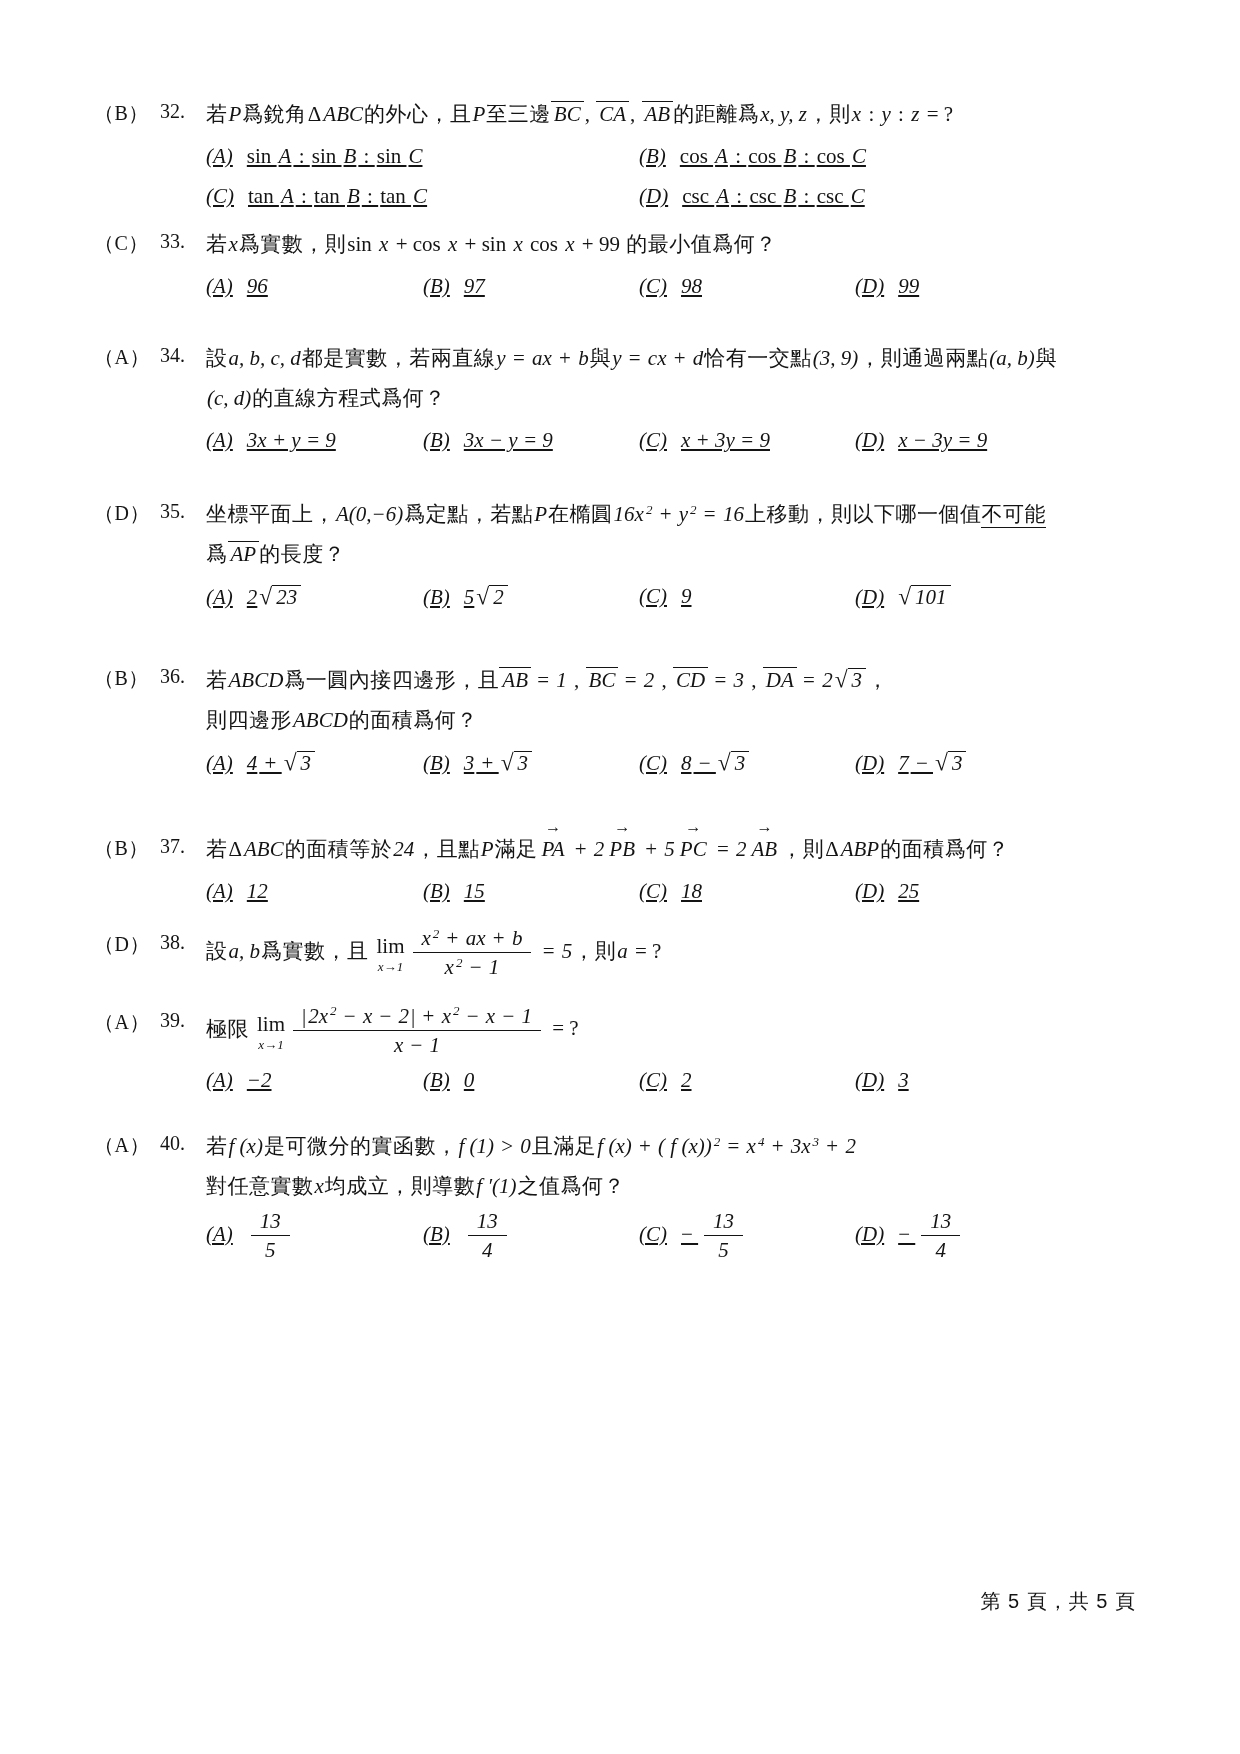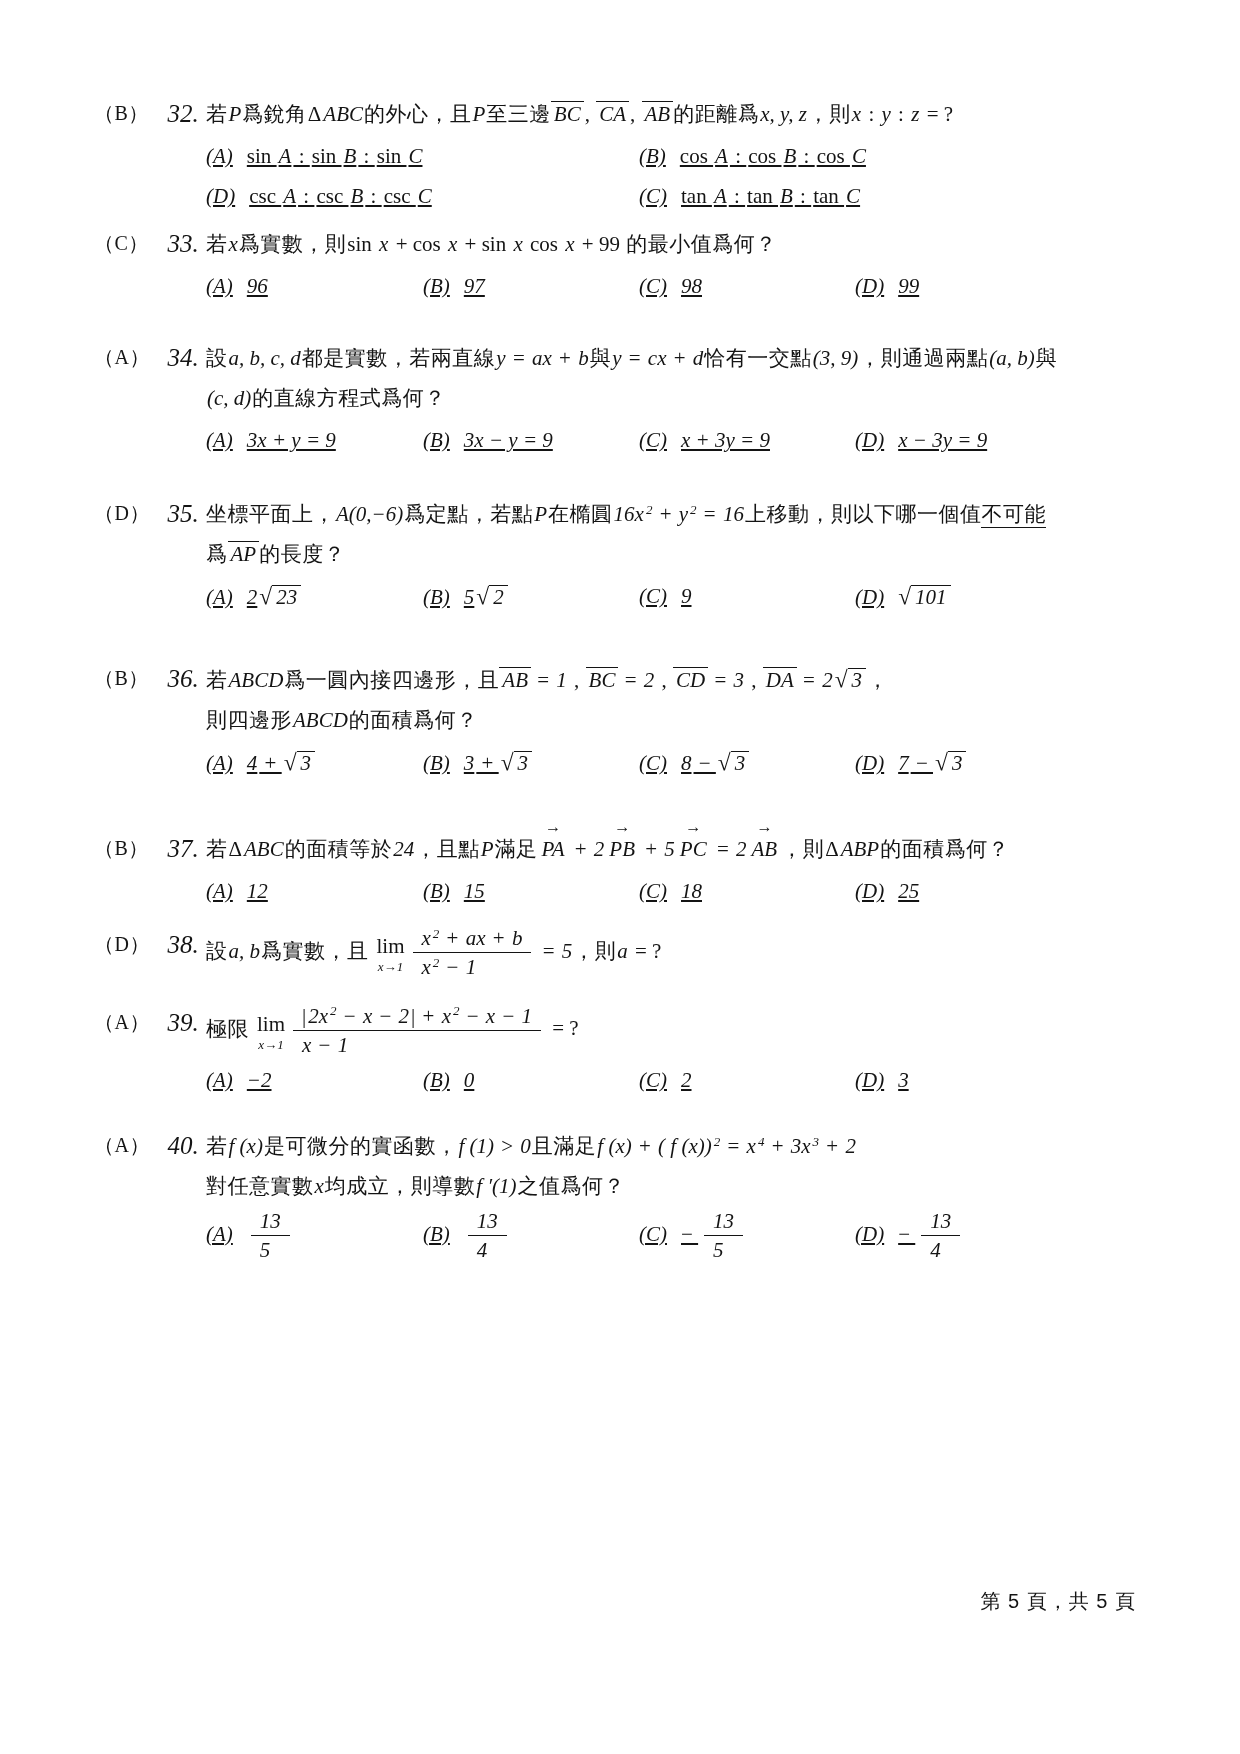--- a/index.html
+++ b/index.html
@@ -9,42 +9,42 @@
     position:relative; overflow:hidden;
   }
   .content { position:absolute; left:0; top:94px; width:100%; box-sizing:border-box; }
 
   .question {
     display:grid; grid-template-columns:66px 46px 1fr;
     padding-left:94px; padding-right:96px; box-sizing:border-box;
     margin-bottom:34px; align-items:start;
   }
   .answer-key { font-size:20px; letter-spacing:0.5px; padding-top:6px; }
-  .q-number  { font-style:italic; font-size:25px; padding-top:6px;text-align:center; }
+  .q-number  { font-size:20px; padding-top:6px; }
 
   .stem-line { font-size:21px; line-height:40px; white-space:nowrap; }
   .seg-cn { letter-spacing:0.5px; }
   .seg-it { font-style:italic; padding:0 1px; }
   .seg-rm { padding:0 1px; }
 
   .seg-sup { font-size:0.62em; vertical-align:0.55em; line-height:0; font-style:italic; }
 
   .seg-ov  { display:inline-block; border-top:1.6px solid #141414; padding:1px 2px 0 2px; line-height:1.1; }
   .seg-un  { display:inline; border-bottom:1.4px solid #141414; padding-bottom:1px; }
 
   .seg-vec { display:inline-block; position:relative; margin:0 3px; }
   .vec-arrow { position:absolute; top:-0.62em; left:50%; transform:translateX(-50%);
                font-size:0.78em; font-style:normal; line-height:1; }
   .vec-body  { font-style:italic; }
 
   .seg-sqrt { display:inline-block; white-space:nowrap; margin:0 1px; }
   .sqrt-sign { font-size:1.12em; font-style:normal; }
   .sqrt-body { display:inline-block; border-top:1.6px solid #141414; padding:0 3px; line-height:1.1; font-style:italic; }
 
-  .seg-frac { display:inline-flex; flex-direction:column; 
+  .seg-frac { display:inline-flex; flex-direction:column; text-align:center;
               vertical-align:middle; margin:0 5px; line-height:1.25; }
   .frac-num { padding:0 8px 1px 8px; }
   .frac-den { border-top:1.7px solid #141414; padding:1px 8px 0 8px; }
 
   .seg-lim { display:inline-flex; flex-direction:column; align-items:center;
              vertical-align:middle; margin:4px 3px 0 8px; line-height:1; }
   .lim-word { font-style:normal; }
   .lim-under { font-size:13px; font-style:italic; margin-top:3px; }
 
   .options { display:grid; margin-top:2px; }
@@ -72,22 +72,22 @@
     <div class="question" data-qid="32">
     <div class="answer-key">（B）</div>
     <div class="q-number">32.</div>
     <div class="q-body">
       <div class="stem">
           <div class="stem-line"><span class="seg-cn">若</span><span class="seg-it">P</span><span class="seg-cn">爲銳角</span><span class="seg-rm">Δ</span><span class="seg-it">ABC</span><span class="seg-cn">的外心，且</span><span class="seg-it">P</span><span class="seg-cn">至三邊</span><span class="seg-ov"><span class="seg-it">BC</span></span><span class="seg-rm">, </span><span class="seg-ov"><span class="seg-it">CA</span></span><span class="seg-rm">, </span><span class="seg-ov"><span class="seg-it">AB</span></span><span class="seg-cn">的距離爲</span><span class="seg-it">x, y, z</span><span class="seg-cn">，則</span><span class="seg-it">x</span><span class="seg-rm"> : </span><span class="seg-it">y</span><span class="seg-rm"> : </span><span class="seg-it">z</span><span class="seg-rm"> = ?</span></div>
         </div>
       <div class="options cols2">
           <div class="option"><span class="opt-label">(A)</span><span class="opt-value"><span class="seg-rm">sin </span><span class="seg-it">A</span><span class="seg-rm"> : </span><span class="seg-rm">sin </span><span class="seg-it">B</span><span class="seg-rm"> : </span><span class="seg-rm">sin </span><span class="seg-it">C</span></span></div>
           <div class="option"><span class="opt-label">(B)</span><span class="opt-value"><span class="seg-rm">cos </span><span class="seg-it">A</span><span class="seg-rm"> : </span><span class="seg-rm">cos </span><span class="seg-it">B</span><span class="seg-rm"> : </span><span class="seg-rm">cos </span><span class="seg-it">C</span></span></div>
+          <div class="option"><span class="opt-label">(C)</span><span class="opt-value"><span class="seg-rm">tan </span><span class="seg-it">A</span><span class="seg-rm"> : </span><span class="seg-rm">tan </span><span class="seg-it">B</span><span class="seg-rm"> : </span><span class="seg-rm">tan </span><span class="seg-it">C</span></span></div>
           <div class="option"><span class="opt-label">(D)</span><span class="opt-value"><span class="seg-rm">csc </span><span class="seg-it">A</span><span class="seg-rm"> : </span><span class="seg-rm">csc </span><span class="seg-it">B</span><span class="seg-rm"> : </span><span class="seg-rm">csc </span><span class="seg-it">C</span></span></div>
-          <div class="option"><span class="opt-label">(C)</span><span class="opt-value"><span class="seg-rm">tan </span><span class="seg-it">A</span><span class="seg-rm"> : </span><span class="seg-rm">tan </span><span class="seg-it">B</span><span class="seg-rm"> : </span><span class="seg-rm">tan </span><span class="seg-it">C</span></span></div>
         </div>
     </div>
   </div>
     <div class="question" data-qid="33">
     <div class="answer-key">（C）</div>
     <div class="q-number">33.</div>
     <div class="q-body">
       <div class="stem">
           <div class="stem-line"><span class="seg-cn">若</span><span class="seg-it">x</span><span class="seg-cn">爲實數，則</span><span class="seg-rm">sin </span><span class="seg-it">x</span><span class="seg-rm"> + cos </span><span class="seg-it">x</span><span class="seg-rm"> + sin </span><span class="seg-it">x</span><span class="seg-rm"> cos </span><span class="seg-it">x</span><span class="seg-rm"> + 99 </span><span class="seg-cn">的最小值爲何？</span></div>
         </div>

